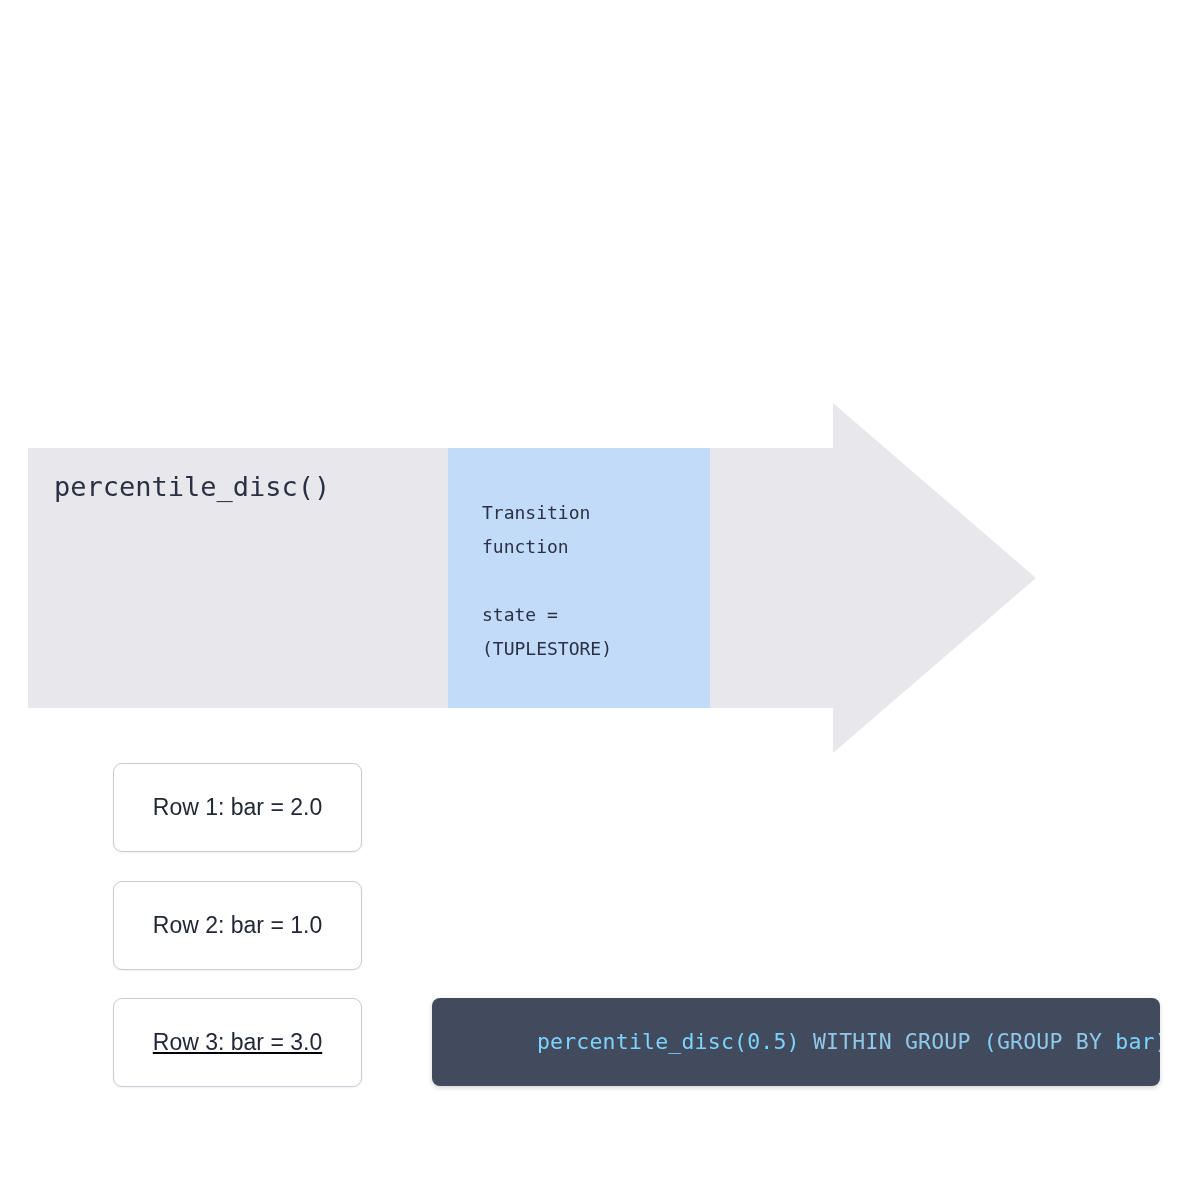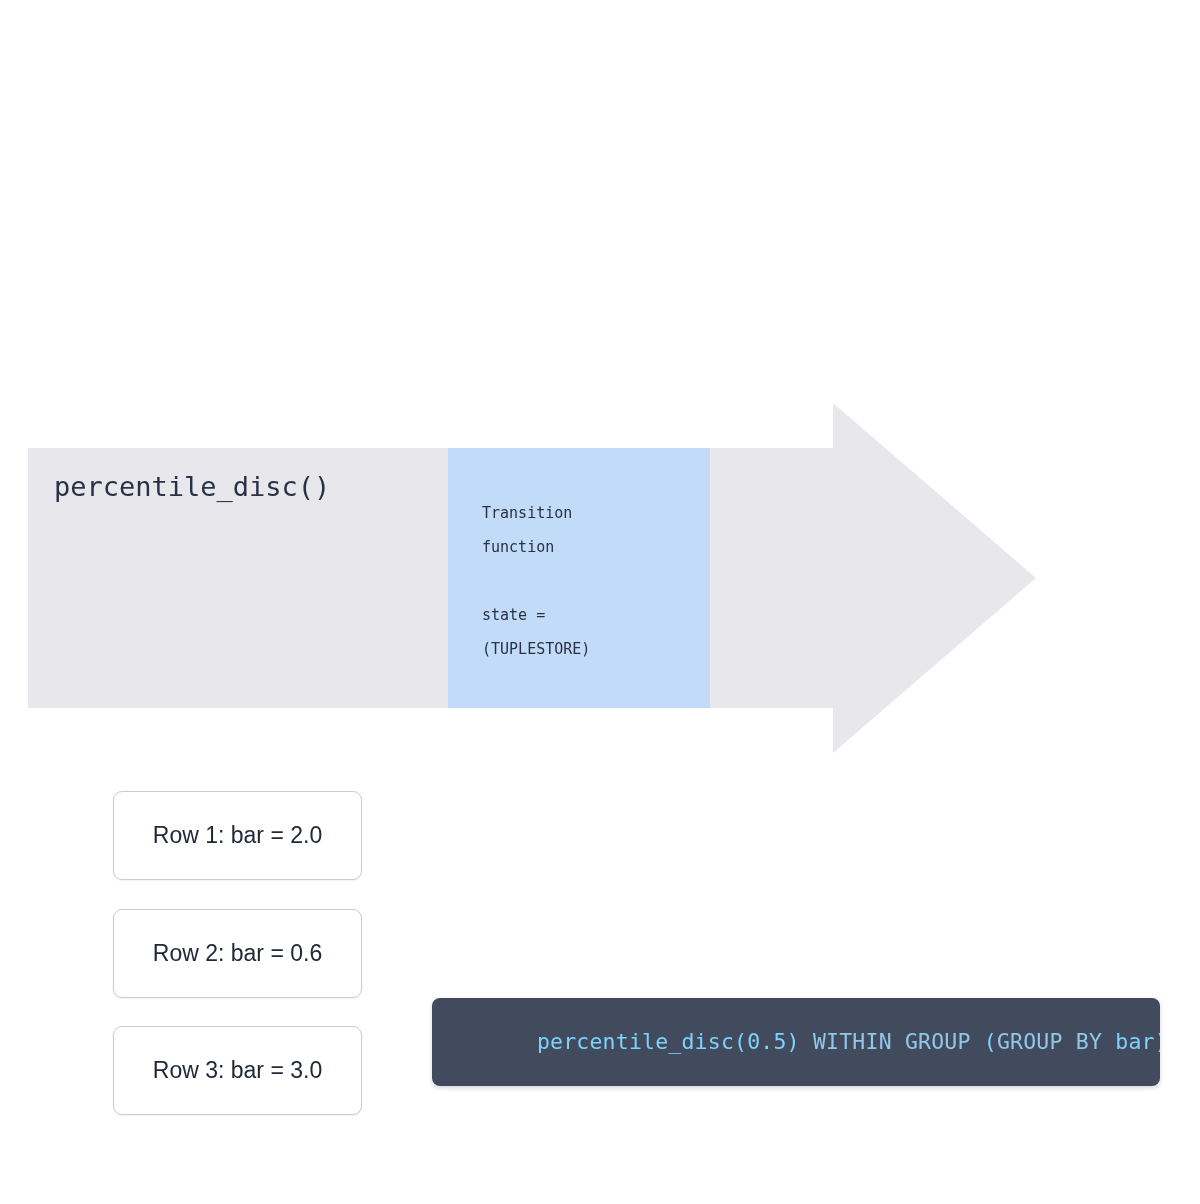--- a/index.html
+++ b/index.html
@@ -57,50 +57,49 @@
     left: 448px;
     top: 448px;
     width: 262px;
     height: 260px;
   }
   .state-text {
     position: absolute;
     left: 34px;
     top: 48px;
     font-family: "DejaVu Sans Mono", "Liberation Mono", monospace;
-    font-size: 15px;
+    font-size: 18px;
     line-height: 34px;
     color: #2b3044;
     white-space: pre;
   }
 
   
   .row-box {
     position: absolute;
     left: 113px;
     width: 249px;
     box-sizing: border-box;
     background: #ffffff;
     border: 1.5px solid #c9ccd4;
     border-radius: 9px;
     box-shadow: 0 1px 2px rgba(30,35,50,0.06);
     display: flex;
     align-items: center;
     justify-content: center;
-    margin-top: 28px;
   }
   .row-box .row-text {
     font-family: "Liberation Sans", sans-serif;
     font-size: 23px;
     color: #222838;
     white-space: nowrap;
   }
   #row-0 { top: 763px; height: 89px; }
   #row-1 { top: 881px; height: 89px; }
-  #row-2 { top: 998px; height: 89px; }
+  #row-2 { top: 998px; height: 89px; text-decoration: underline; }
 
   
   .code-bar {
     position: absolute;
     left: 432px;
     top: 998px;
     width: 728px;
     height: 88px;
     box-sizing: border-box;
     background: #424a5e;
@@ -144,21 +143,21 @@
 function
 
 state =
 (TUPLESTORE)</div>
   </div>
 
   <div class="row-box" id="row-0">
     <span class="row-text">Row 1: bar = 2.0</span>
   </div>
   <div class="row-box" id="row-1">
-    <span class="row-text">Row 2: bar = 0.6</span>
+    <span class="row-text">Row 2: bar = 1.0</span>
   </div>
   <div class="row-box" id="row-2">
     <span class="row-text">Row 3: bar = 3.0</span>
   </div>
 
   <div class="code-bar">
     <div class="code-text">
       <span class="tok-plain">percentile_disc(0.5) </span><span class="tok-keyword">WITHIN GROUP </span><span class="tok-plain">(</span><span class="tok-keyword">GROUP BY </span><span class="tok-plain">bar)</span>
     </div>
   </div>

